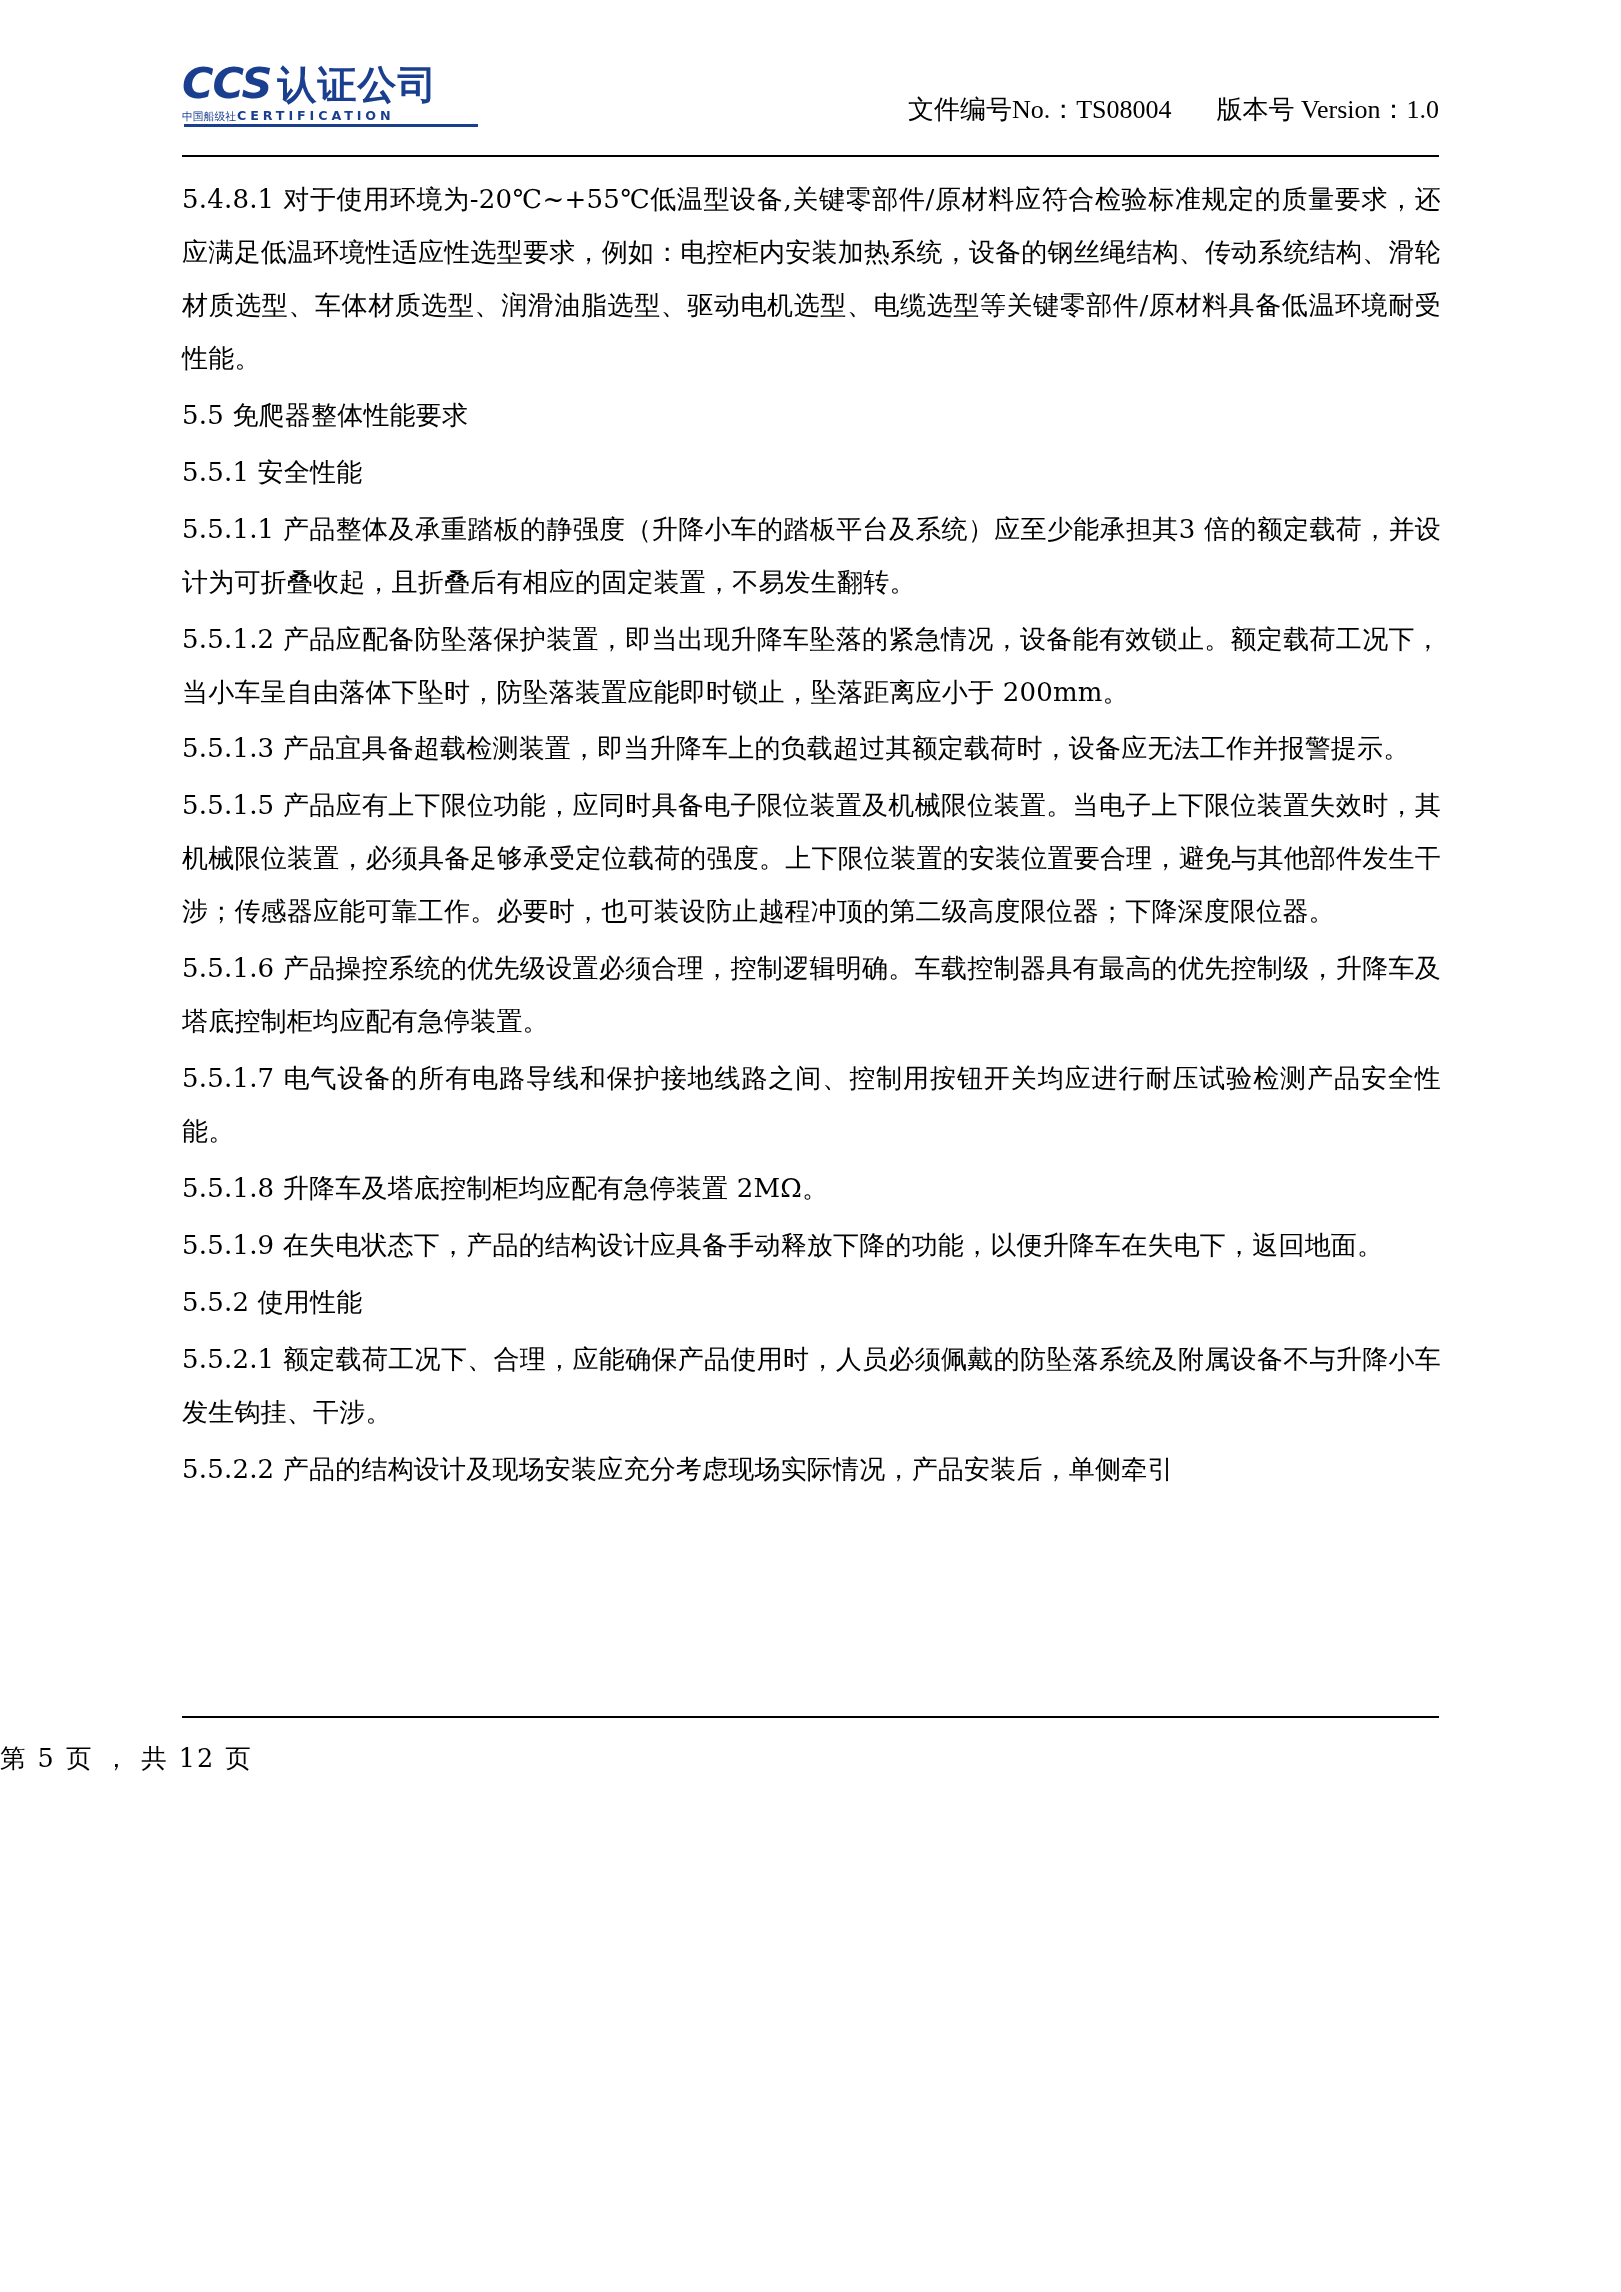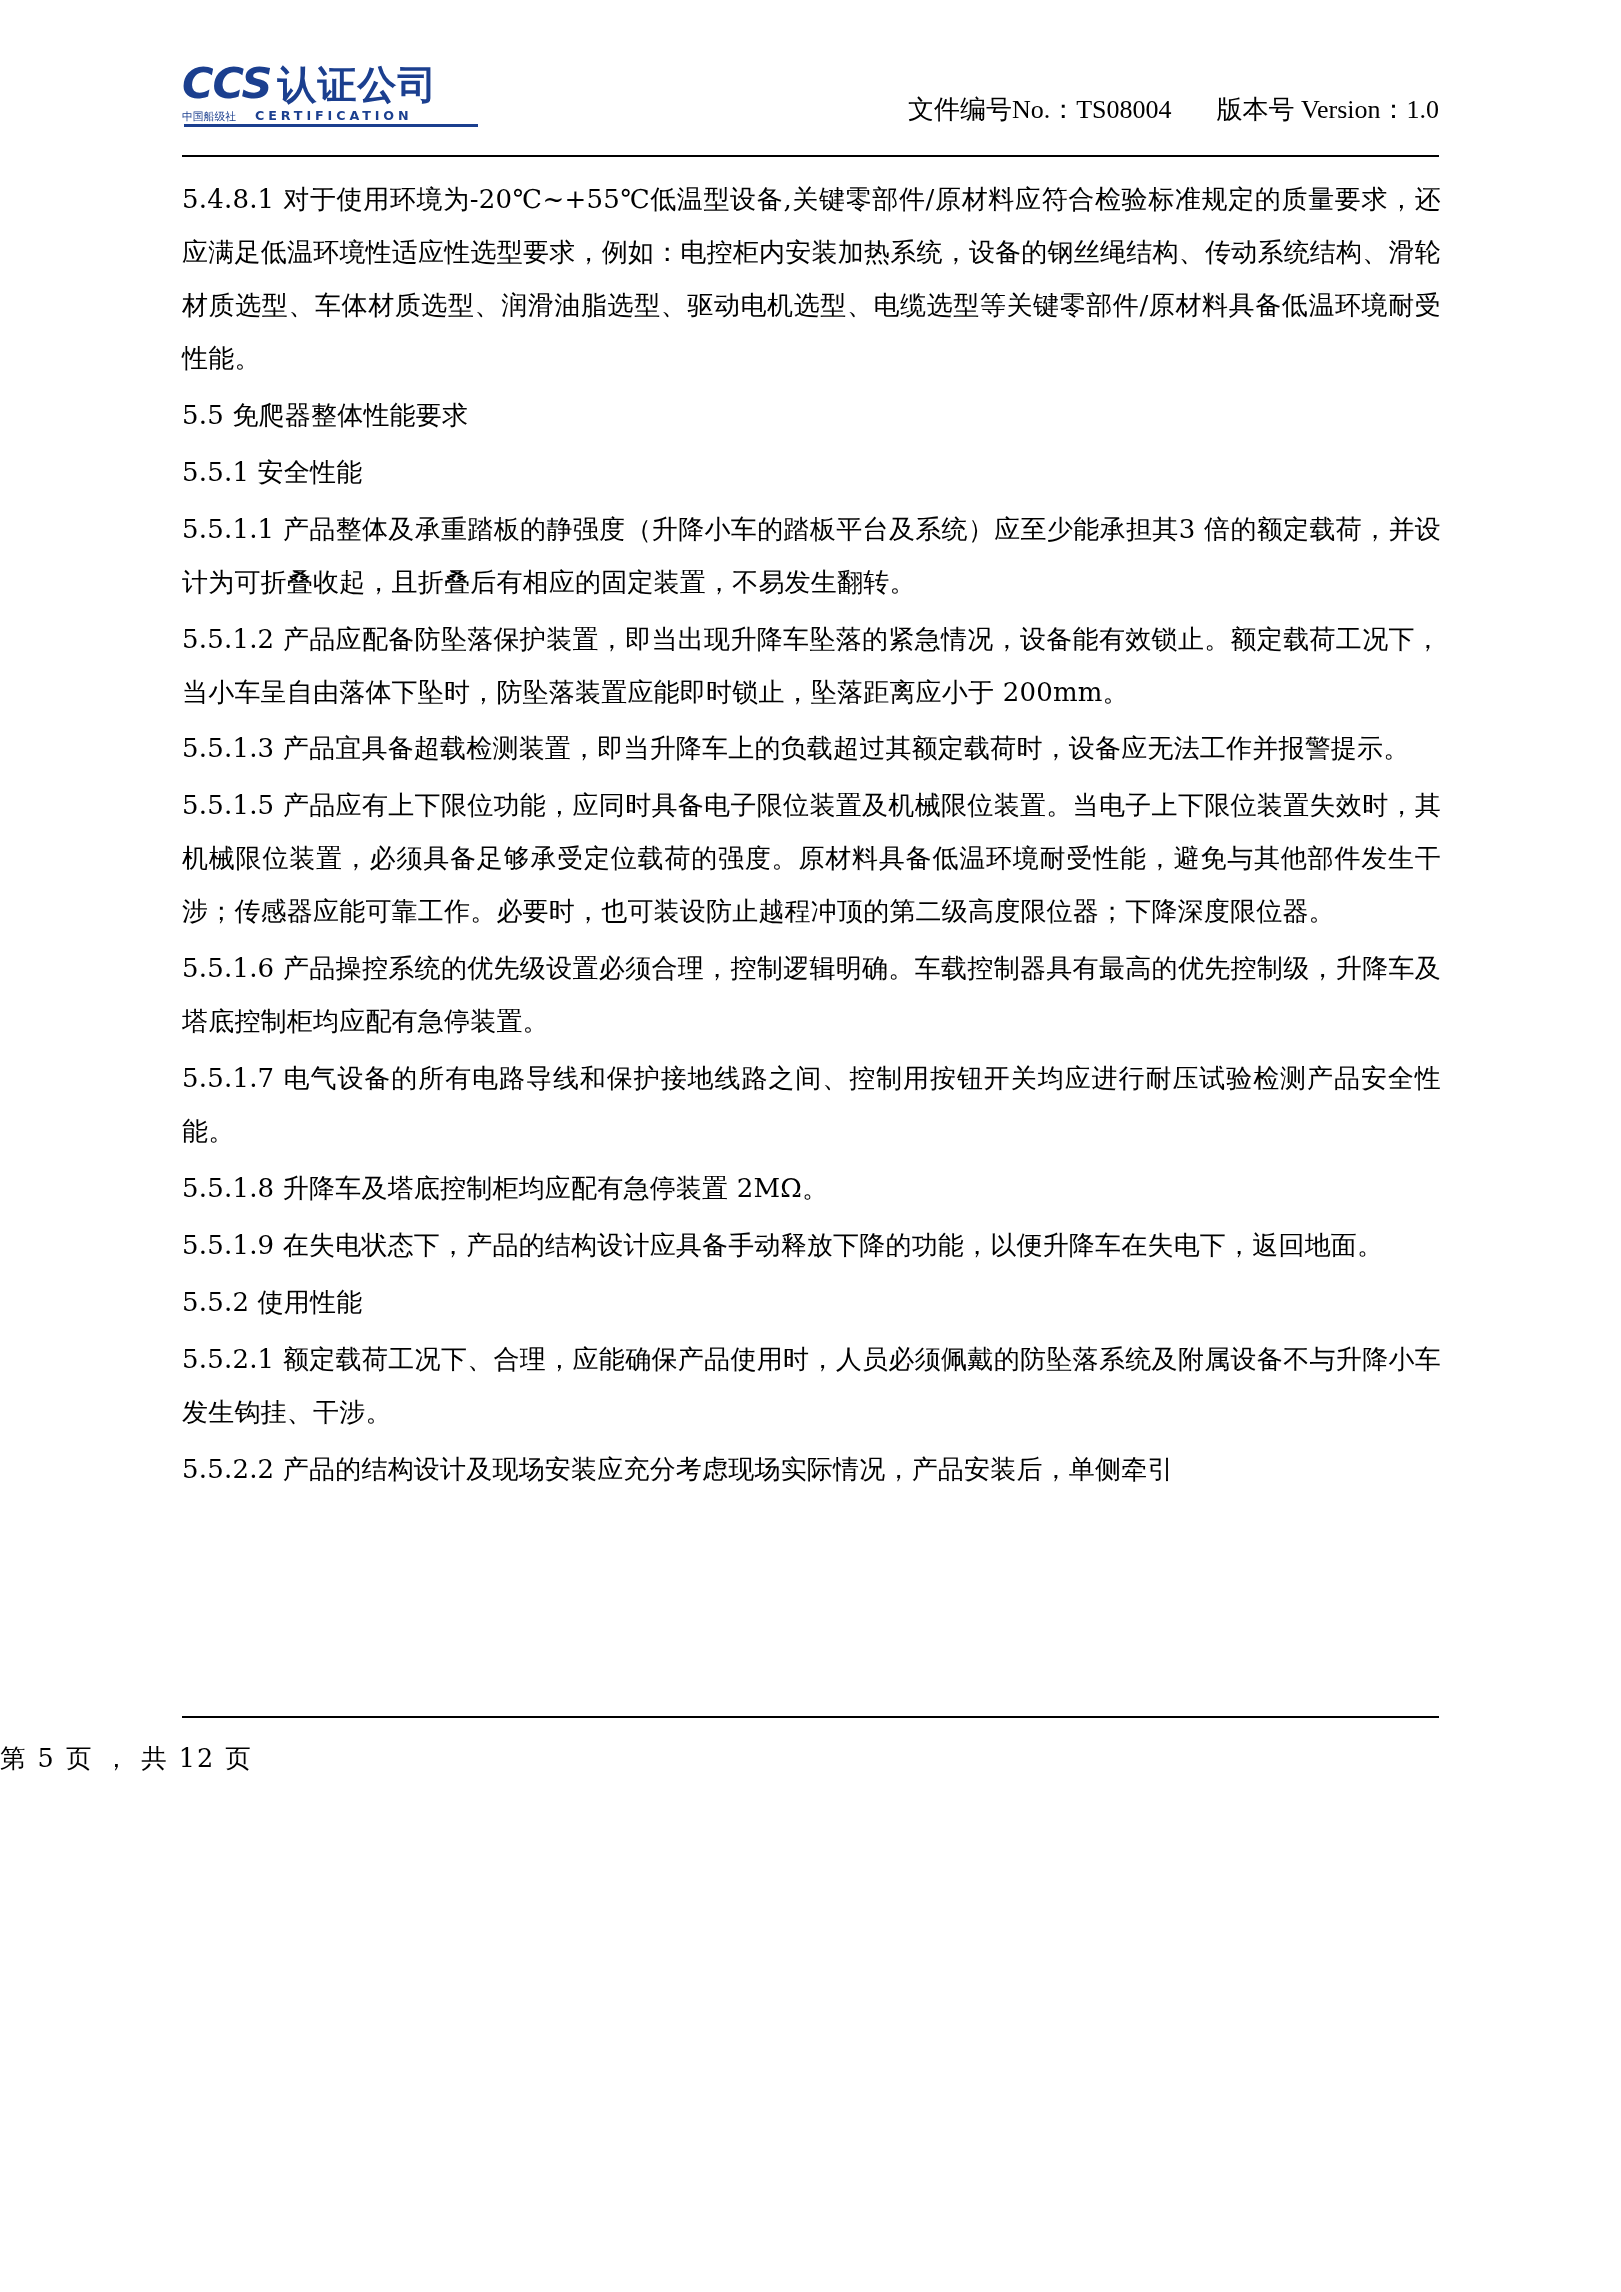--- a/index.html
+++ b/index.html
@@ -54,21 +54,21 @@
     color: #1b3f8f;
     line-height: 45px;
     display: inline-block;
     margin-left: 5.9px;
     letter-spacing: 1px;
   }
   .logo-row2 {
     margin-top: 2px;
     display: flex;
     align-items: flex-end;
-    gap: 19px;
+    gap: 1px;
   }
   .logo-cn-sub {
     font-family: "DejaVu Sans", "Liberation Sans", sans-serif;
     font-size: 10.8px;
     color: #1b3f8f;
     letter-spacing: 0px;
     line-height: 11.8px;
   }
   .logo-en-sub {
     font-family: "DejaVu Sans", "Liberation Sans", sans-serif;
@@ -165,21 +165,21 @@
   </div>
   <div class="header-rule"></div>
 
   <div class="content">
     <p class="para">5.4.8.1 对于使用环境为-20℃~+55℃低温型设备,关键零部件/原材料应符合检验标准规定的质量要求，还应满足低温环境性适应性选型要求，例如：电控柜内安装加热系统，设备的钢丝绳结构、传动系统结构、滑轮材质选型、车体材质选型、润滑油脂选型、驱动电机选型、电缆选型等关键零部件/原材料具备低温环境耐受性能。</p>
     <p class="para nojust">5.5 免爬器整体性能要求</p>
     <p class="para nojust">5.5.1 安全性能</p>
     <p class="para">5.5.1.1 产品整体及承重踏板的静强度（升降小车的踏板平台及系统）应至少能承担其3 倍的额定载荷，并设计为可折叠收起，且折叠后有相应的固定装置，不易发生翻转。</p>
     <p class="para">5.5.1.2 产品应配备防坠落保护装置，即当出现升降车坠落的紧急情况，设备能有效锁止。额定载荷工况下，当小车呈自由落体下坠时，防坠落装置应能即时锁止，坠落距离应小于 200mm。</p>
     <p class="para">5.5.1.3 产品宜具备超载检测装置，即当升降车上的负载超过其额定载荷时，设备应无法工作并报警提示。</p>
-    <p class="para">5.5.1.5 产品应有上下限位功能，应同时具备电子限位装置及机械限位装置。当电子上下限位装置失效时，其机械限位装置，必须具备足够承受定位载荷的强度。原材料具备低温环境耐受性能，避免与其他部件发生干涉；传感器应能可靠工作。必要时，也可装设防止越程冲顶的第二级高度限位器；下降深度限位器。</p>
+    <p class="para">5.5.1.5 产品应有上下限位功能，应同时具备电子限位装置及机械限位装置。当电子上下限位装置失效时，其机械限位装置，必须具备足够承受定位载荷的强度。上下限位装置的安装位置要合理，避免与其他部件发生干涉；传感器应能可靠工作。必要时，也可装设防止越程冲顶的第二级高度限位器；下降深度限位器。</p>
     <p class="para">5.5.1.6 产品操控系统的优先级设置必须合理，控制逻辑明确。车载控制器具有最高的优先控制级，升降车及塔底控制柜均应配有急停装置。</p>
     <p class="para">5.5.1.7 电气设备的所有电路导线和保护接地线路之间、控制用按钮开关均应进行耐压试验检测产品安全性能。</p>
     <p class="para nojust">5.5.1.8 升降车及塔底控制柜均应配有急停装置 2MΩ。</p>
     <p class="para">5.5.1.9 在失电状态下，产品的结构设计应具备手动释放下降的功能，以便升降车在失电下，返回地面。</p>
     <p class="para nojust">5.5.2 使用性能</p>
     <p class="para">5.5.2.1 额定载荷工况下、合理，应能确保产品使用时，人员必须佩戴的防坠落系统及附属设备不与升降小车发生钩挂、干涉。</p>
     <p class="para nojust">5.5.2.2 产品的结构设计及现场安装应充分考虑现场实际情况，产品安装后，单侧牵引</p>
   </div>
 
   <div class="footer-rule"></div>

